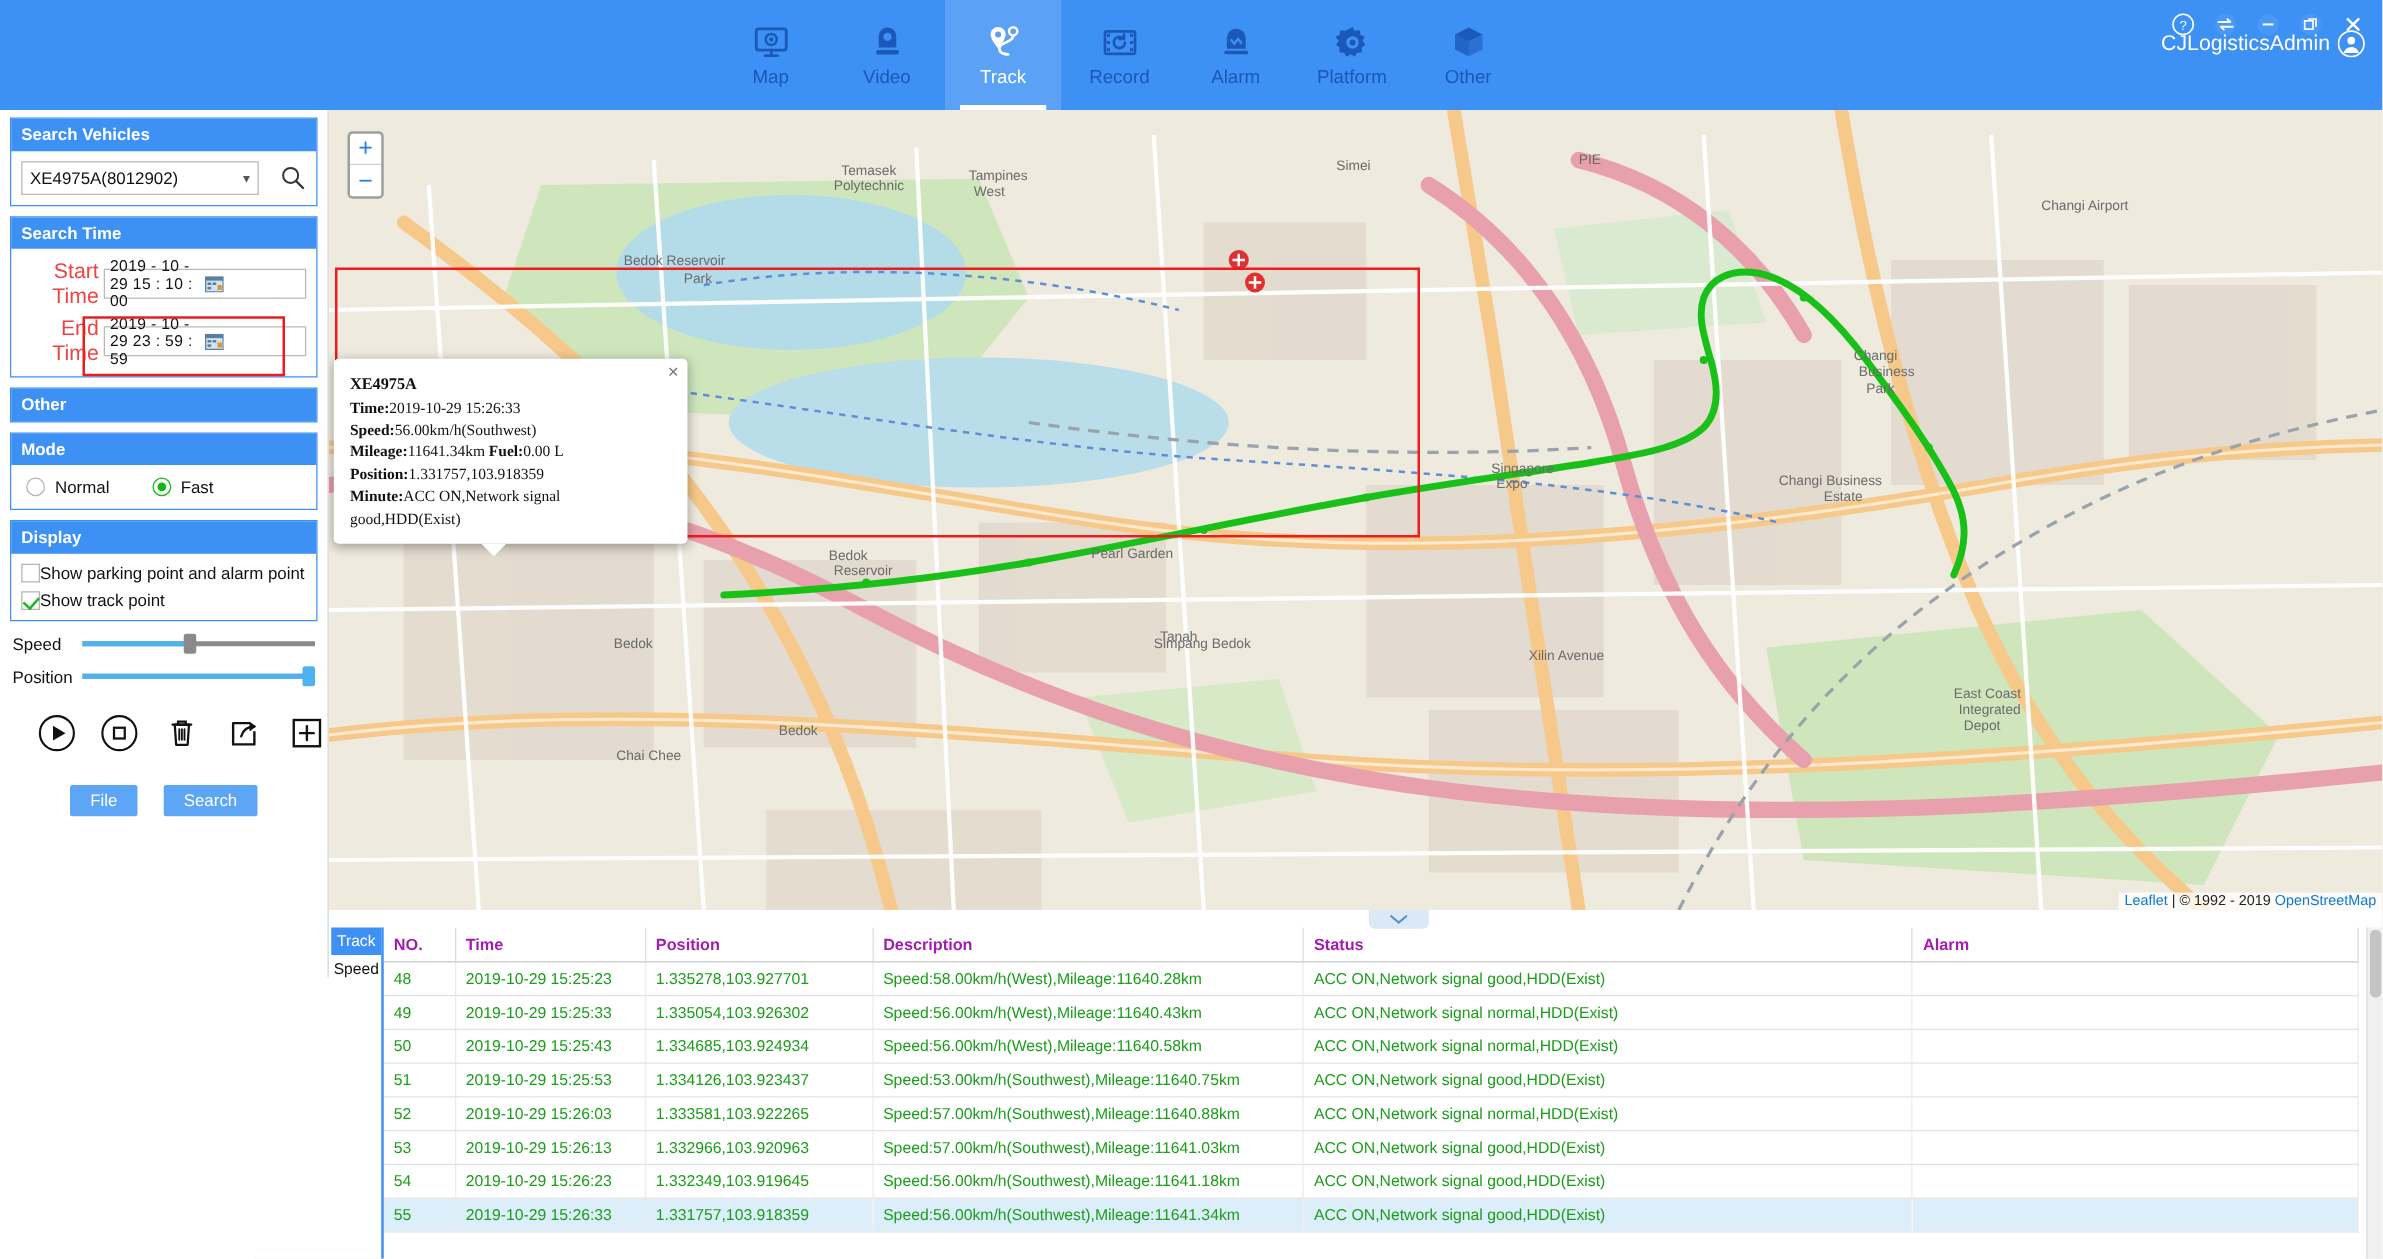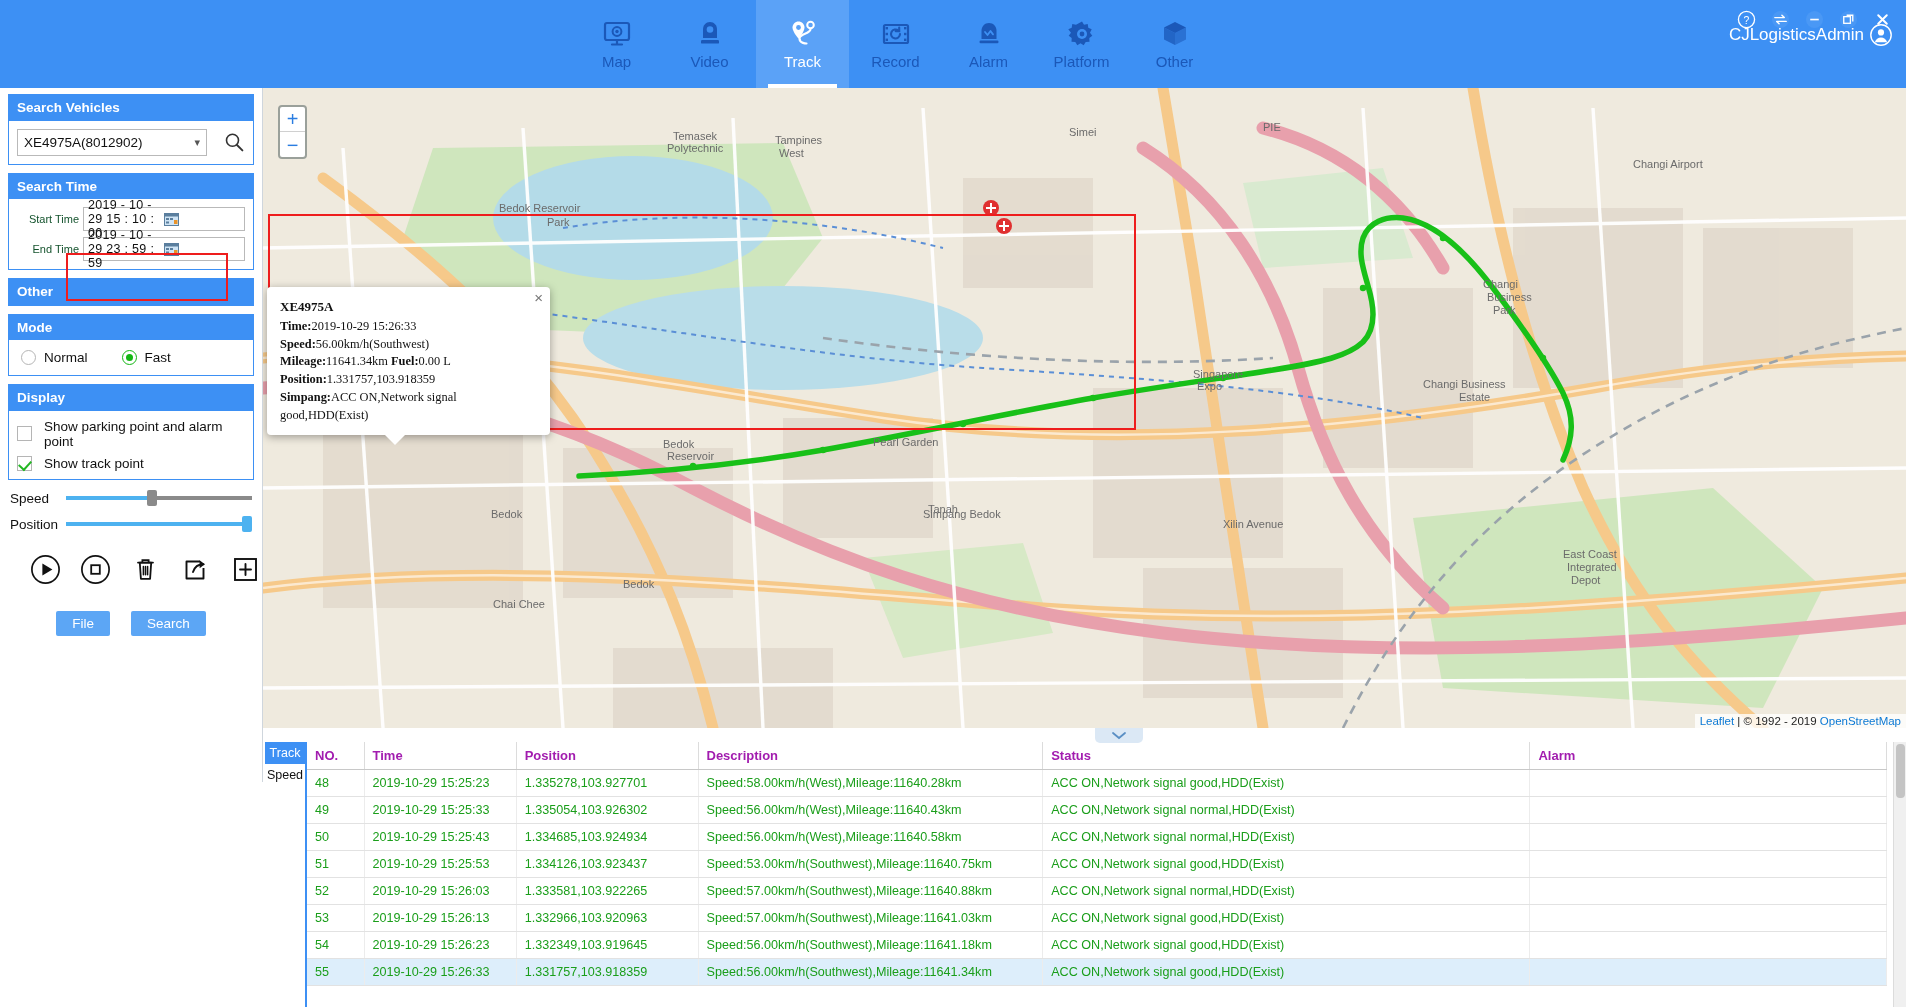--- a/index.html
+++ b/index.html
@@ -59,21 +59,21 @@
   }
   .chev { position:absolute; right:7px; top:7px; pointer-events:none; font-size:11px; color:#555; }
   .mag { width:22px; height:22px; cursor:pointer; flex:none; }
 
   .time-hl {
     position:absolute; left:66px; top:165px; width:162px; height:48px;
     border:2px solid #ee1d1d; pointer-events:none; z-index:5;
   }
   .trow { display:flex; align-items:center; gap:4px; margin-bottom:6px; }
   .trow:last-child { margin-bottom:0; }
-  .tlabel { font-size:11px; color:#14532d; width:62px; text-align:right; }
+  .tlabel { font-size:17px; color:#ef4444; width:62px; text-align:right; }
   .tfield {
     flex:1; height:24px; border:1px solid #b9b9b9; background:#fff;
     display:flex; align-items:center; padding:0 4px; font-size:12.5px; color:#111;
   }
   .tfield span { flex:1; letter-spacing:0.3px; }
   .cal { width:15px; height:13px; flex:none; }
 
   .orow { display:flex; align-items:center; gap:7px; margin-bottom:9px; }
   .orow:last-child { margin-bottom:0; }
   .olabel { font-size:13.5px; color:#111; }
@@ -87,21 +87,21 @@
   .mode-row { display:flex; align-items:center; gap:34px; padding:2px 4px; }
   .radio { display:flex; align-items:center; gap:8px; cursor:pointer; }
   .rdot { width:15px; height:15px; border-radius:50%; border:1px solid #b5b5b5; background:#fff; position:relative; }
   .rdot.on { border-color:#13b713; }
   .rdot.on:after {
     content:""; position:absolute; left:3px; top:3px; width:7px; height:7px;
     border-radius:50%; background:#13b713;
   }
   .rlabel { font-size:13.5px; color:#111; }
 
-  .cbrow { display:flex; align-items:center; gap:12px; margin-bottom:7px; cursor:pointer; }
+  .cbrow { display:flex; align-items:center; gap:0; margin-bottom:7px; cursor:pointer; }
   .cbrow:last-child { margin-bottom:0; }
   .cbox { width:15px; height:15px; border:1px solid #b5b5b5; background:#fff; position:relative; flex:none; }
   .cbox.on:after {
     content:""; position:absolute; left:3px; top:1px; width:6px; height:10px;
     border:solid #23b723; border-width:0 2.4px 2.4px 0; transform:rotate(42deg);
   }
   .cblabel { font-size:13.5px; color:#111; }
 
   .slider-row { display:flex; align-items:center; gap:8px; margin:11px 2px 0; }
   .slabel { font-size:13.5px; color:#111; width:48px; }
@@ -618,21 +618,21 @@
     <div class="popup-line">
       <b>Time:</b><span>2019-10-29 15:26:33 </span><b>Speed:</b><span>56.00km/h(Southwest)</span>
     </div>
     <div class="popup-line">
       <b>Mileage:</b><span>11641.34km </span><b>Fuel:</b><span>0.00 L</span>
     </div>
     <div class="popup-line">
       <b>Position:</b><span>1.331757,103.918359</span>
     </div>
     <div class="popup-line">
-      <b>Simpang:</b><span>ACC ON,Network signal good,HDD(Exist)</span>
+      <b>Minute:</b><span>ACC ON,Network signal good,HDD(Exist)</span>
     </div>
   </div>
 
   <div class="marker">
     <svg width="34" height="22" viewBox="0 0 34 22">
       <g transform="rotate(-28 17 11)">
         <rect x="4" y="5" width="26" height="11" rx="5" fill="#14a814" stroke="#0a6b0a" stroke-width="1.3"></rect>
         <rect x="9" y="7" width="8" height="7" rx="2" fill="#0d7d0d"></rect>
       </g>
     </svg>

